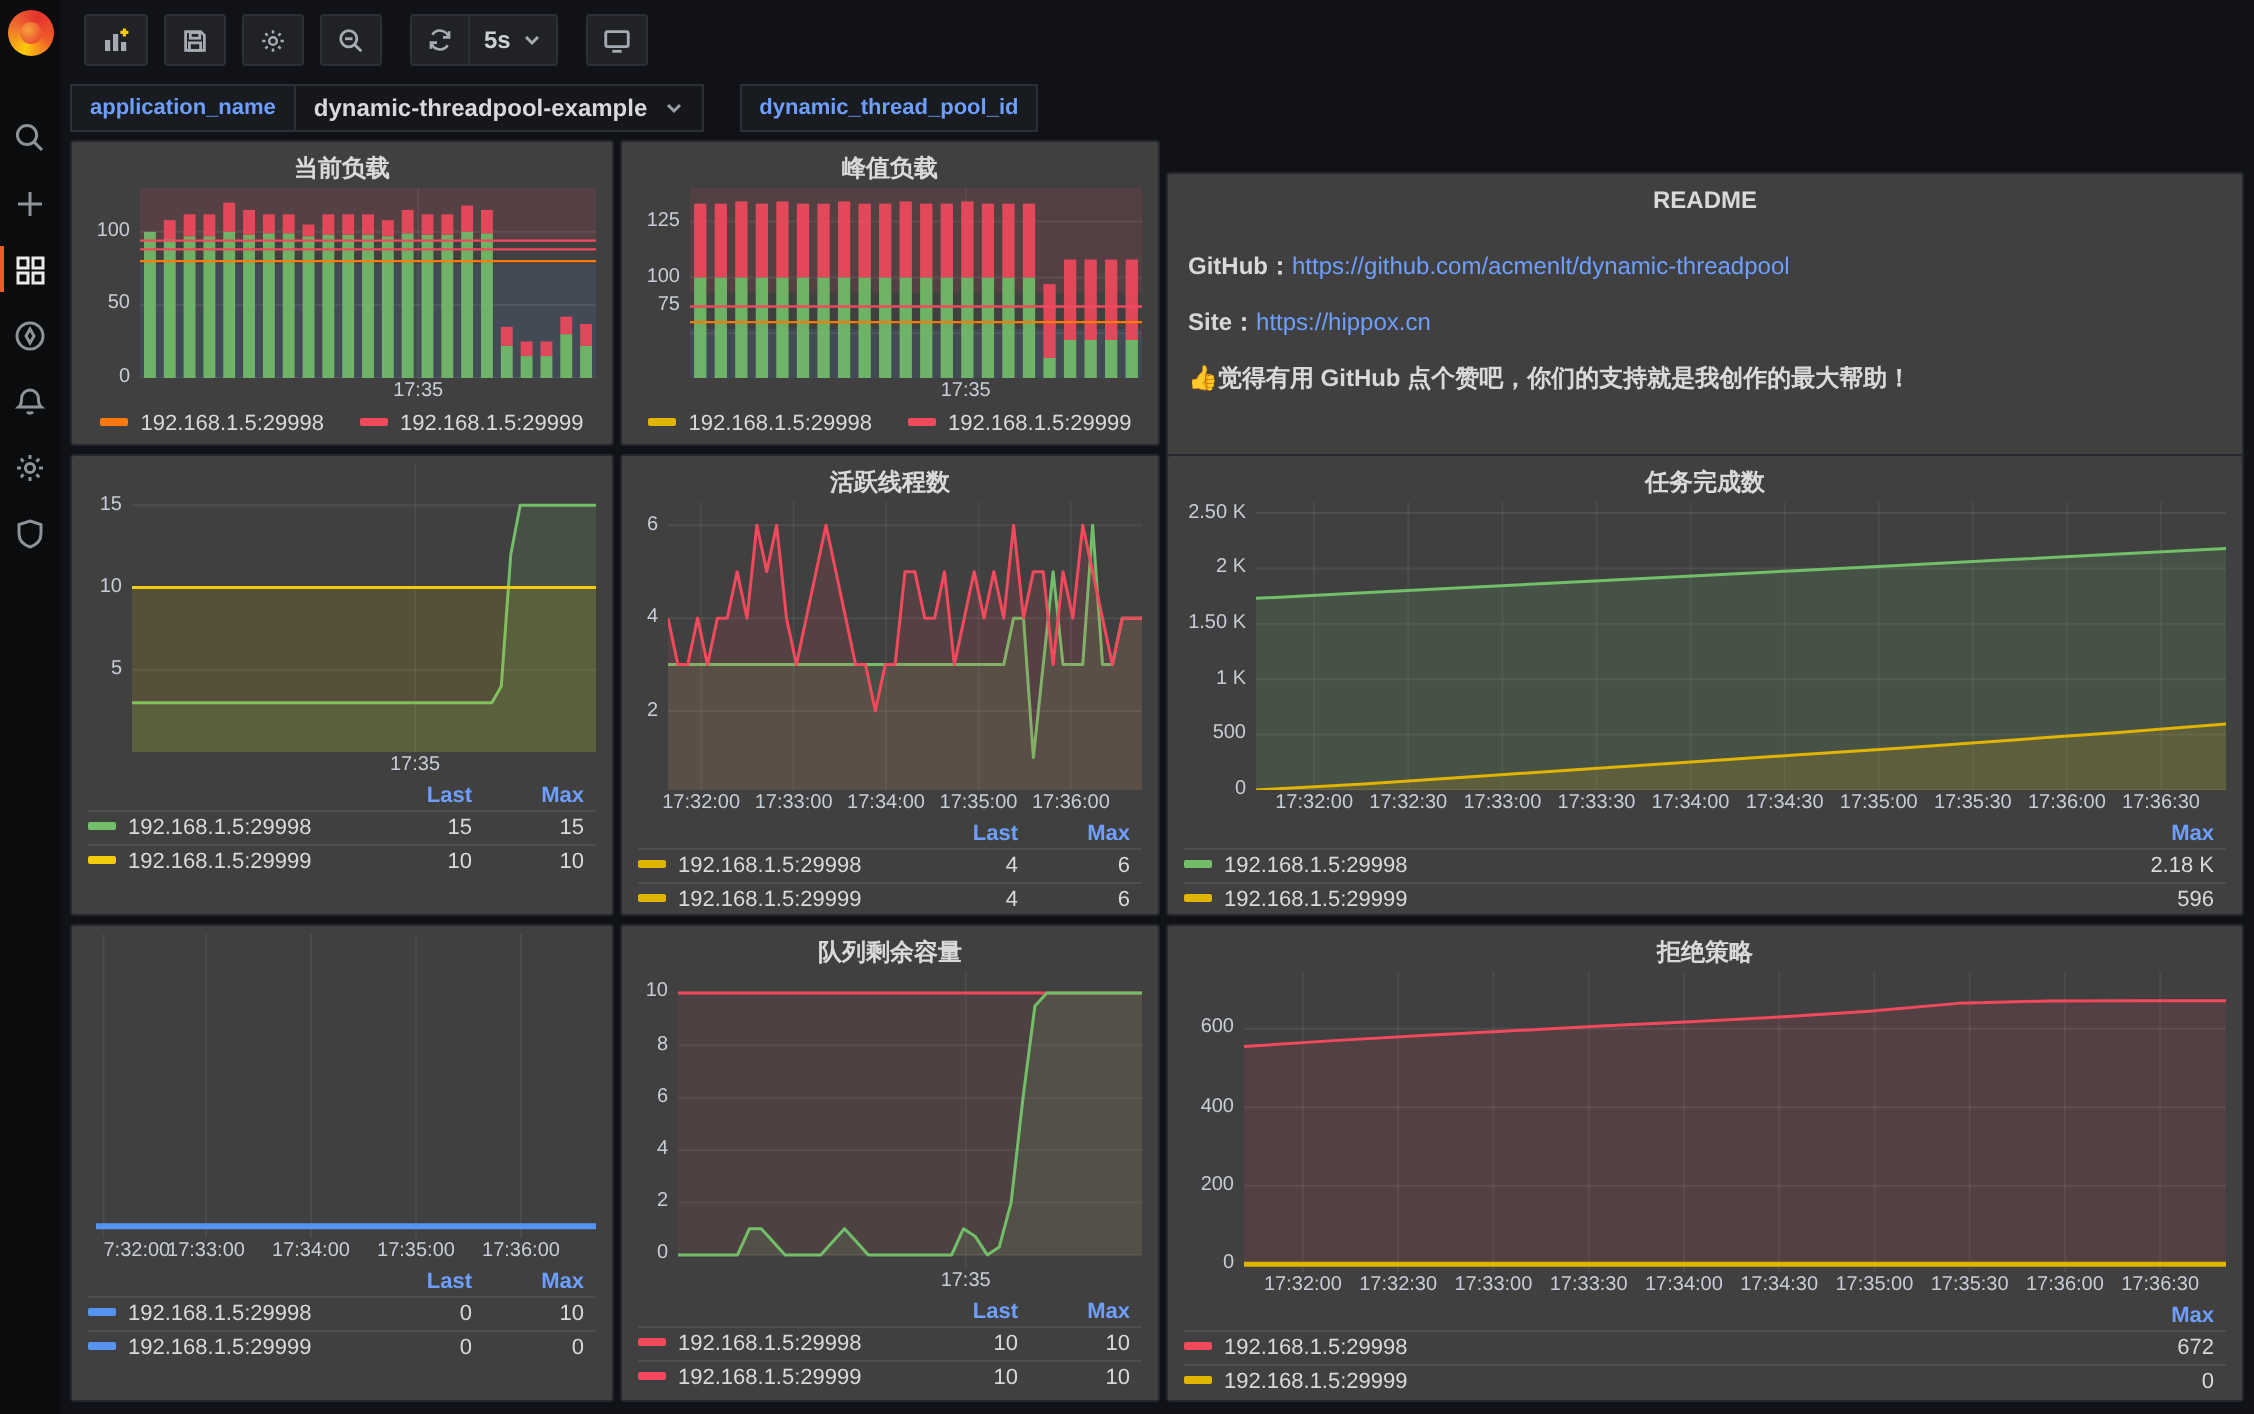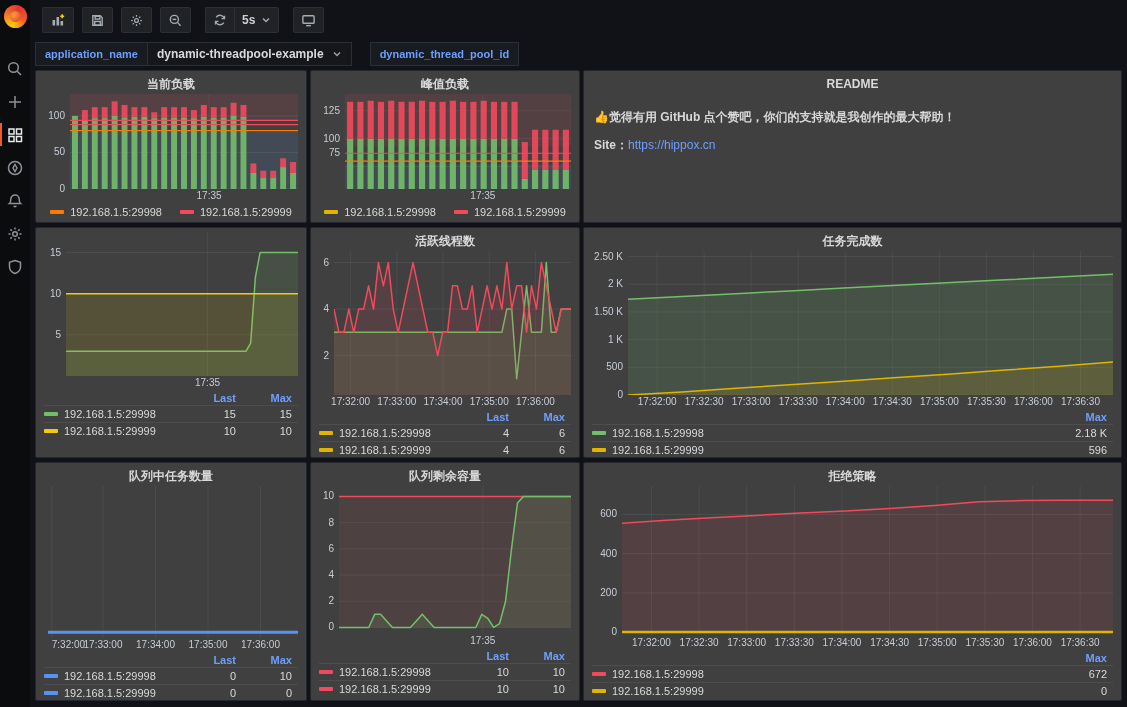--- a/index.html
+++ b/index.html
@@ -310,25 +310,26 @@
       </div>
       <div class="xlabels" style="margin-left: 26px; width: 226px;">
         <span style="left: 61%; transform: translateX(-50%);">17:35</span>
       </div>
       <div class="legend-inline">
         <span class="item"><span class="swatch" style="background: rgb(224, 180, 0);"></span>192.168.1.5:29998</span>
         <span class="item"><span class="swatch" style="background: rgb(242, 73, 92);"></span>192.168.1.5:29999</span>
       </div>
     </div>
 </div>
-<div class="panel" style="left:583px;top:70px;width:539px;height:153px">
+<div class="panel" style="left:583px;top:86px;width:539px;height:153px">
   <div class="panel-title">README</div>
   <div class="readme-body">
+    <div class="readme-line"><span>GitHub：</span><a href="#">https://github.com/acmenlt/dynamic-threadpool</a></div>
+    <div class="readme-line"><span>Site：</span><a href="#">https://hippox.cn</a></div>
     <div class="readme-line">👍觉得有用 GitHub 点个赞吧，你们的支持就是我创作的最大帮助！</div>
-    <div class="readme-line"><span>Site：</span><a href="#">https://hippox.cn</a></div>
   </div>
 </div>
 
 <div class="panel" style="left:35px;top:227px;width:272px;height:231px">
   <div>
       <div class="plot-row">
         <div class="yaxis" style="width: 22px; height: 144px;">
           <span style="top: 96.8571px;">5</span>
           <span style="top: 55.7143px;">10</span>
           <span style="top: 14.5714px;">15</span>
@@ -471,21 +472,20 @@
         </div>
         <div class="lt-row">
           <span class="lt-name"><span class="swatch" style="background: rgb(224, 180, 0);"></span>192.168.1.5:29999</span>
           <span class="lt-val">596</span>
         </div>
       </div>
     </div>
 </div>
 
 <div class="panel" style="left:35px;top:462px;width:272px;height:239px">
-  <div class="panel-title">队列中任务数量</div>
   <div>
       <div class="plot-row">
         <div class="yaxis" style="width: 4px; height: 152px;"></div>
         <svg width="250" height="152">
           <line x1="3.75" y1="0" x2="3.75" y2="152" stroke="rgba(255,255,255,0.06)"></line>
           <line x1="55" y1="0" x2="55" y2="152" stroke="rgba(255,255,255,0.06)"></line>
           <line x1="107.5" y1="0" x2="107.5" y2="152" stroke="rgba(255,255,255,0.06)"></line>
           <line x1="160" y1="0" x2="160" y2="152" stroke="rgba(255,255,255,0.06)"></line>
           <line x1="212.5" y1="0" x2="212.5" y2="152" stroke="rgba(255,255,255,0.06)"></line>
           <polyline points="0,146.15384615384616 250,146.15384615384616" fill="none" stroke="#5794f2" stroke-width="3" stroke-linejoin="round"></polyline>

